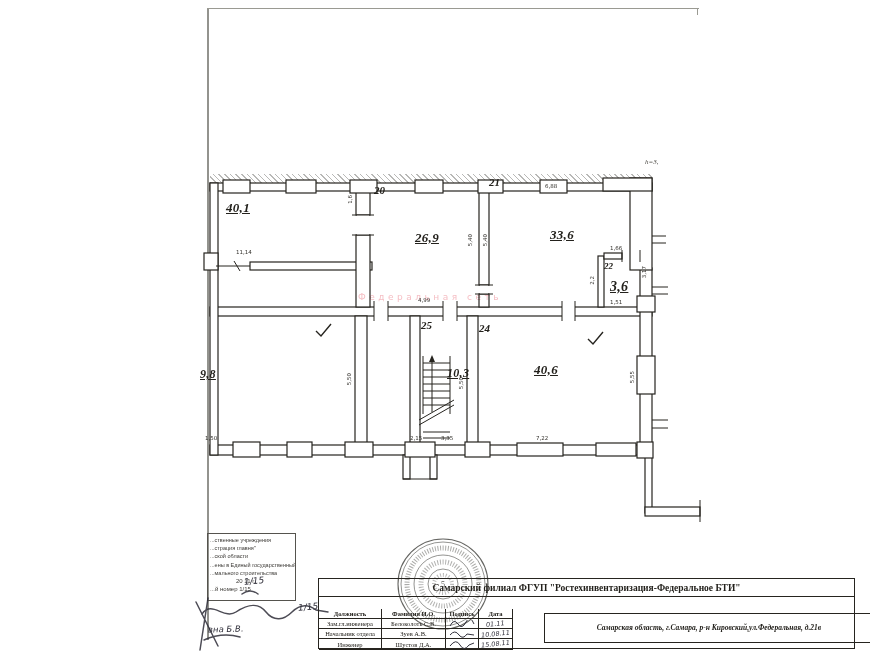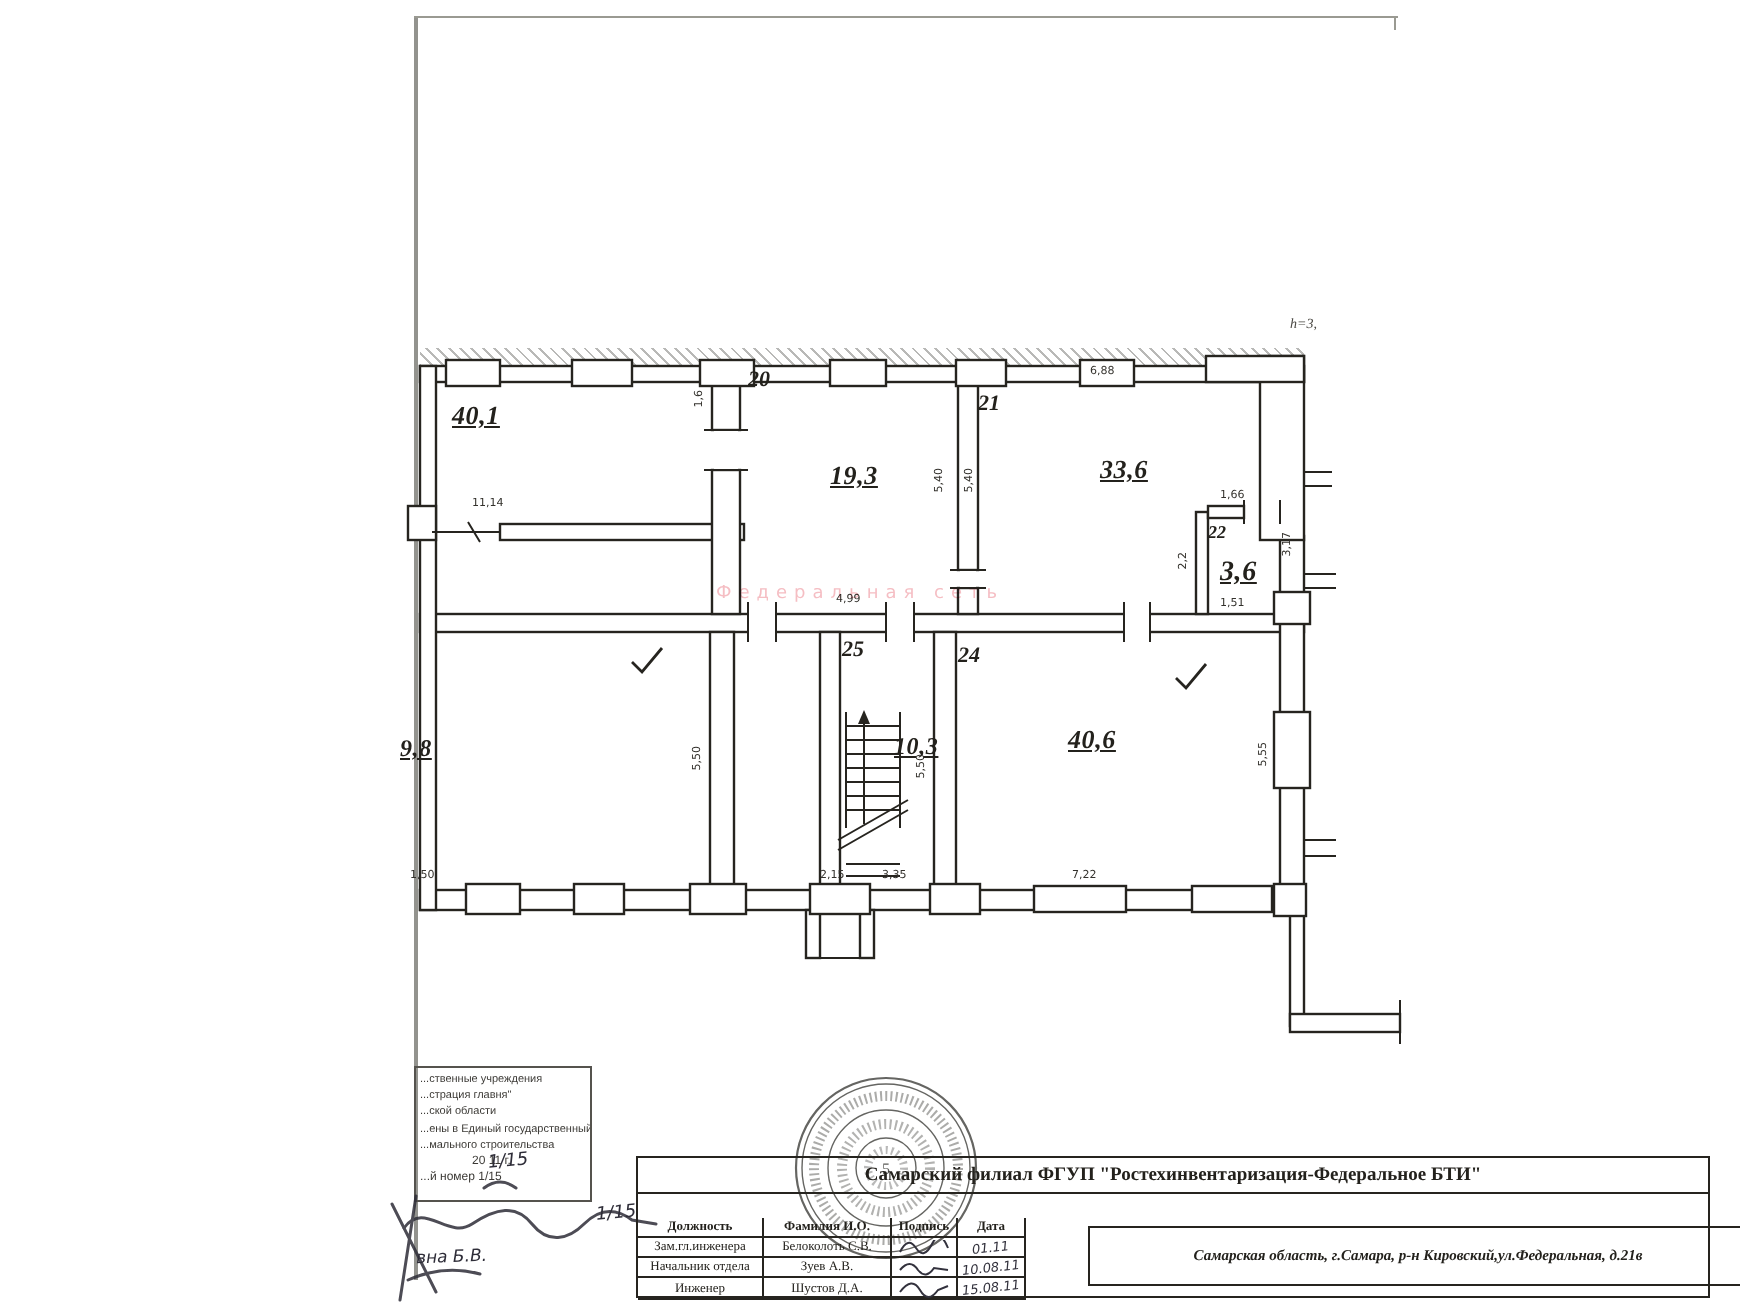--- a/index.html
+++ b/index.html
@@ -128,29 +128,29 @@
     <path d="M419 420 L454 400 M419 425 L454 405 M423 432 H450 M423 438 H450"></path>
   </g>
   <path d="M432 355 l-3 7 l6 0 z" fill="#26241f"></path>
   <g stroke="#26241f" stroke-width="1.4" fill="none">
     <path d="M316 331 l5 5 l10 -12"></path>
     <path d="M588 339 l5 5 l10 -12"></path>
   </g>
 </svg>
 
 <div class="room-area" style="left:226px;top:200px">40,1</div>
-<div class="room-area" style="left:415px;top:230px">19,3</div>
+<div class="room-area" style="left:415px;top:230px">26,9</div>
 <div class="room-area" style="left:550px;top:227px">33,6</div>
 <div class="room-area" style="left:610px;top:279px;font-size:14px">3,6</div>
 <div class="room-area" style="left:447px;top:366px;font-size:12px">10,3</div>
 <div class="room-area" style="left:534px;top:362px">40,6</div>
 <div class="room-area" style="left:200px;top:367px;font-size:12px">9,8</div>
 
 <div class="room-num" style="left:374px;top:184px">20</div>
-<div class="room-num" style="left:489px;top:196px">21</div>
+<div class="room-num" style="left:489px;top:176px">21</div>
 <div class="room-num" style="left:604px;top:261px;font-size:9px">22</div>
 <div class="room-num" style="left:421px;top:319px">25</div>
 <div class="room-num" style="left:479px;top:322px">24</div>
 
 <span class="dim" style="left:545px;top:183px">6,88</span>
 <span class="dim v" style="left:347px;top:195px">1,6</span>
 <span class="dim v" style="left:467px;top:234px">5,40</span>
 <span class="dim v" style="left:482px;top:234px">5,40</span>
 <span class="dim" style="left:236px;top:249px">11,14</span>
 <span class="dim" style="left:610px;top:245px">1,66</span>

